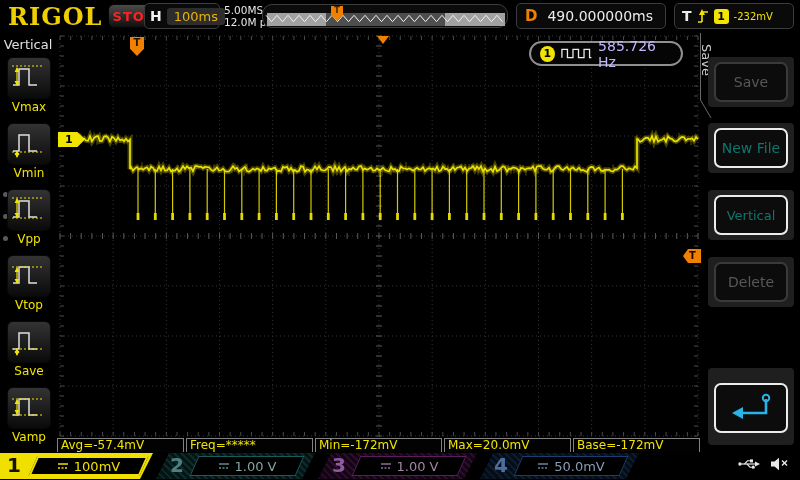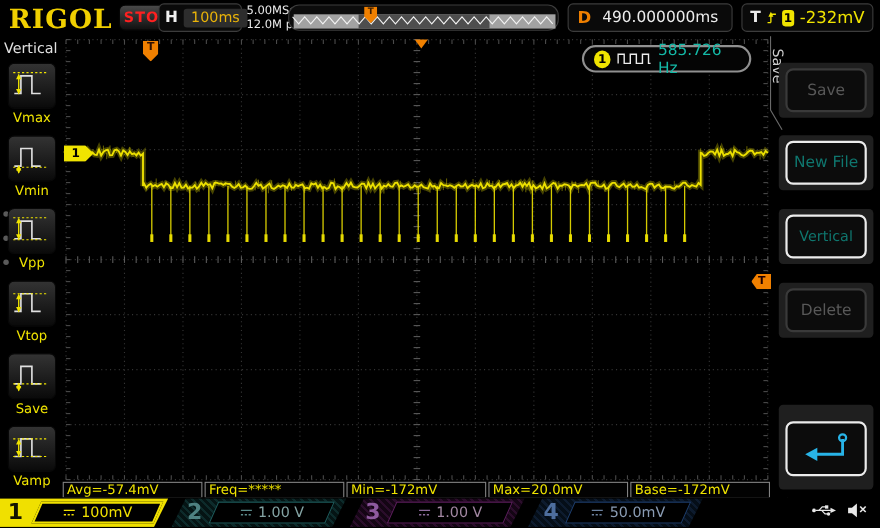--- a/index.html
+++ b/index.html
@@ -28,40 +28,40 @@
   #mem-flag { position:absolute; width:12px; height:15px; background:#f08000; color:#402000;
           font-size:8px; font-weight:bold; text-align:center; line-height:9px;
           clip-path:polygon(0 0,100% 0,100% 60%,50% 100%,0 60%); z-index:5; }
   #d-box { left:516px; width:150px; padding:0 8px; gap:6px; }
   #d-box .dl { color:#f08000; font-weight:bold; font-size:15px; }
   #d-box .dv { color:#ececec; font-size:14px; flex:1; text-align:center; }
   #t-box { left:674px; width:120px; padding:0 7px; gap:5px; }
   #t-box .tl { color:#ececec; font-weight:bold; font-size:14px; }
   #t-box .badge { width:15px; height:15px; background:#f0e400; color:#000; border-radius:3px;
           font-size:11px; font-weight:bold; text-align:center; line-height:15px; }
-  #t-box .lvl { color:#f0e400; font-size:15px; }
+  #t-box .lvl { color:#f0e400; font-size:10px; }
 
   
   #side-title { position:absolute; left:0; top:37px; width:56px; text-align:center;
           color:#e0e0e0; font-size:13px; }
   .sideitem { position:absolute; left:5px; width:48px; text-align:center; cursor:pointer; }
   .sicon { width:44px; height:42px; margin:0 auto; background:linear-gradient(#333,#0a0a0a);
           border:1px solid #080808; border-radius:6px;
           display:flex; align-items:center; justify-content:center; }
   .slabel { margin-top:1px; color:#f0e400; font-size:12px; }
   .dot { position:absolute; left:3px; width:5px; height:5px; border-radius:50%; background:#5a5a5a; }
 
   
   #scope-svg { position:absolute; left:0; top:0; width:800px; height:480px; pointer-events:none; }
   #freqbox { position:absolute; left:529px; top:41px; width:154px; height:25px;
           background:#050505; border:2px solid #909090; border-radius:13px;
           display:flex; align-items:center; gap:6px; padding:0 9px; }
   #freqbox .fbadge { width:16px; height:16px; border-radius:50%; background:#f0e400;
           color:#000; font-size:11px; font-weight:bold; text-align:center; line-height:16px; }
-  #freqbox .fval { color:#14b8a6; font-size:14px; }
+  #freqbox .fval { color:#c4b5fd; font-size:14px; }
   #ch1-tag { position:absolute; left:58px; top:132px; width:27px; height:15px; background:#f0e400;
           clip-path:polygon(0 0,72% 0,100% 50%,72% 100%,0 100%);
           color:#000; font-weight:bold; font-size:11px; line-height:15px; padding-left:7px; }
   #trig-lvl-tag { position:absolute; left:683px; top:249px; width:18px; height:14px; background:#f08000;
           clip-path:polygon(0 50%,28% 0,100% 0,100% 100%,28% 100%);
           color:#200000; font-weight:bold; font-size:10px; line-height:14px; padding-left:6px; }
   #trig-pos-flag { position:absolute; left:130px; top:37px; width:14px; height:19px; background:#f08000;
           clip-path:polygon(0 0,100% 0,100% 62%,50% 100%,0 62%);
           color:#301000; font-weight:bold; font-size:10px; text-align:center; line-height:12px; }
   #center-marker { position:absolute; left:377px; top:36px; width:0; height:0;

